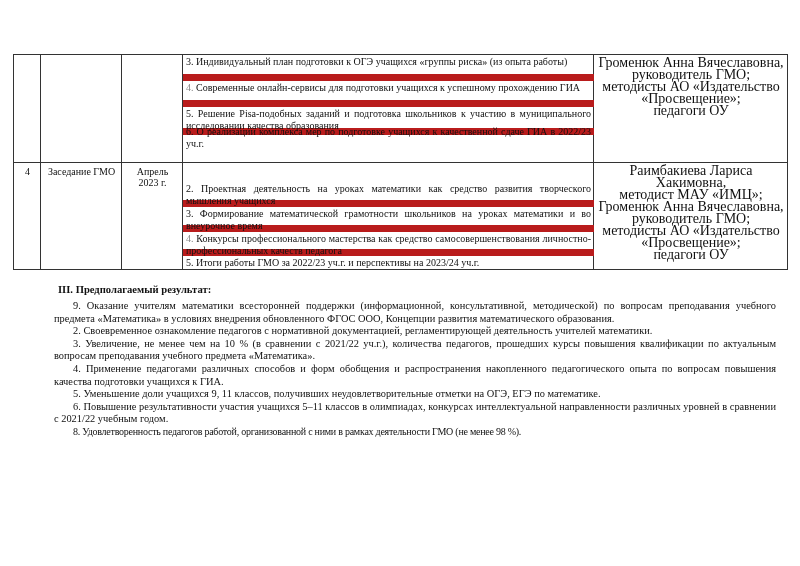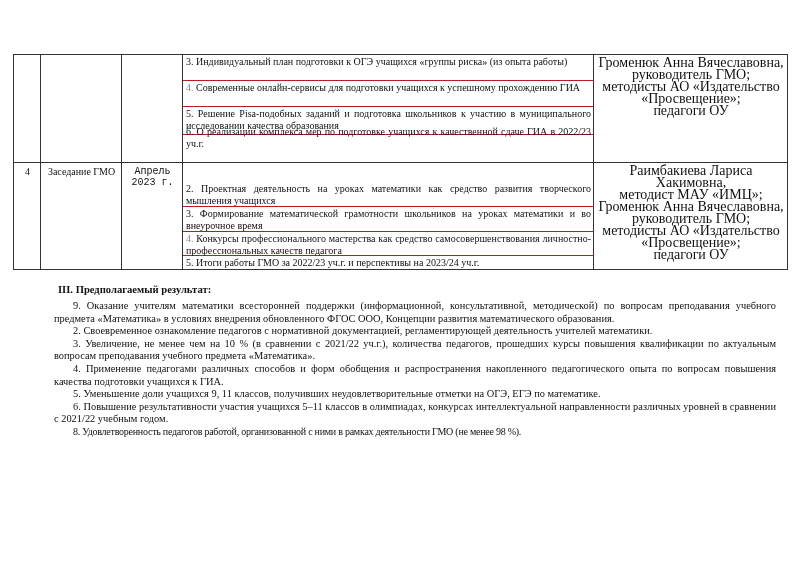--- a/index.html
+++ b/index.html
@@ -26,21 +26,21 @@
     position: absolute; left: 0; right: 0; height: 0; border-top: 1px solid #333;
   }
   .cell-text {
     position: absolute; font-size: 10px; line-height: 11px; box-sizing: border-box;
   }
   .num-cell  { left: 0; width: 27px; text-align: center; }
   .ev-cell   { left: 27px; width: 81px; text-align: center; }
   .date-cell { left: 108px; width: 61px; text-align: center; }
   .subj-item {
     position: absolute; left: 169px; width: 411px; box-sizing: border-box;
-    border-bottom: 1px solid #b91c1c;
+    border-bottom: 7px solid #b91c1c;
     padding: 1px 3px 0 3px;
     font-size: 10px; line-height: 11.5px; text-align: justify;
   }
   .subj-item.last { border-bottom: none; }
   .subj-item .n { }
   .subj-item .n.gray { color: #8a8a8a; }
   .resp-cell {
     position: absolute; left: 580px; width: 194px; text-align: center;
     font-size: 14px; line-height: 12px;
   }
@@ -89,21 +89,21 @@
     <div class="resp-cell" style="top:2px;">
       <div>Громенюк Анна Вячеславовна,</div>
       <div>руководитель ГМО;</div>
       <div>методисты АО «Издательство</div>
       <div>«Просвещение»;</div>
       <div>педагоги ОУ</div>
     </div>
 
     <div class="cell-text num-cell" style="top:111px;">4</div>
     <div class="cell-text ev-cell" style="top:111px;">Заседание ГМО</div>
-    <div class="cell-text date-cell" style="top:111px;font-family:Liberation Mono, monospace;">
+    <div class="cell-text date-cell" style="top:111px;">
       <div>Апрель</div>
       <div>2023 г.</div>
     </div>
 
     <div class="subj-item" style="top:127px; height:25px;">
       <span class="n">2.</span>
       <span>Проектная деятельность на уроках математики как средство развития творческого мышления учащихся</span>
     </div>
     <div class="subj-item" style="top:152px; height:25px;">
       <span class="n">3.</span>

